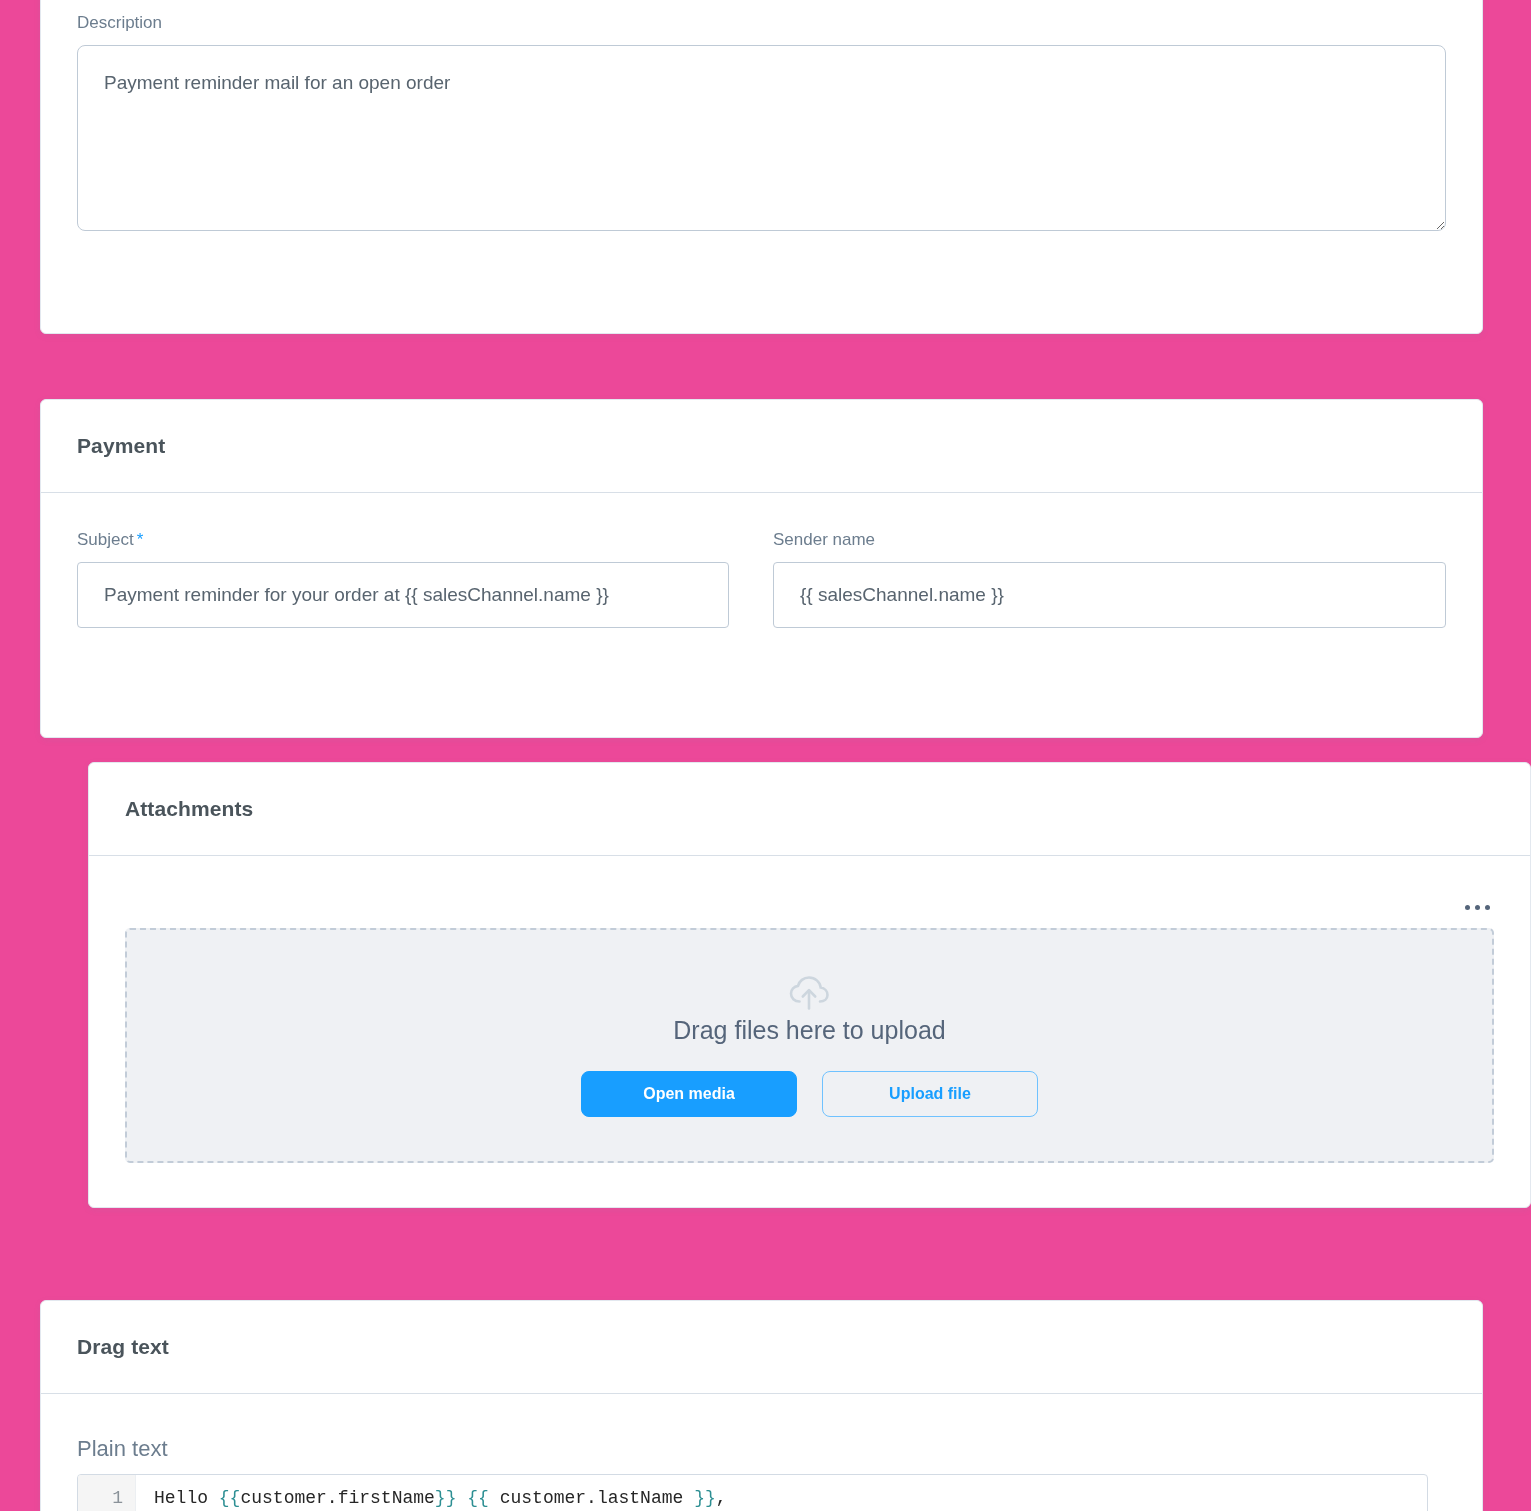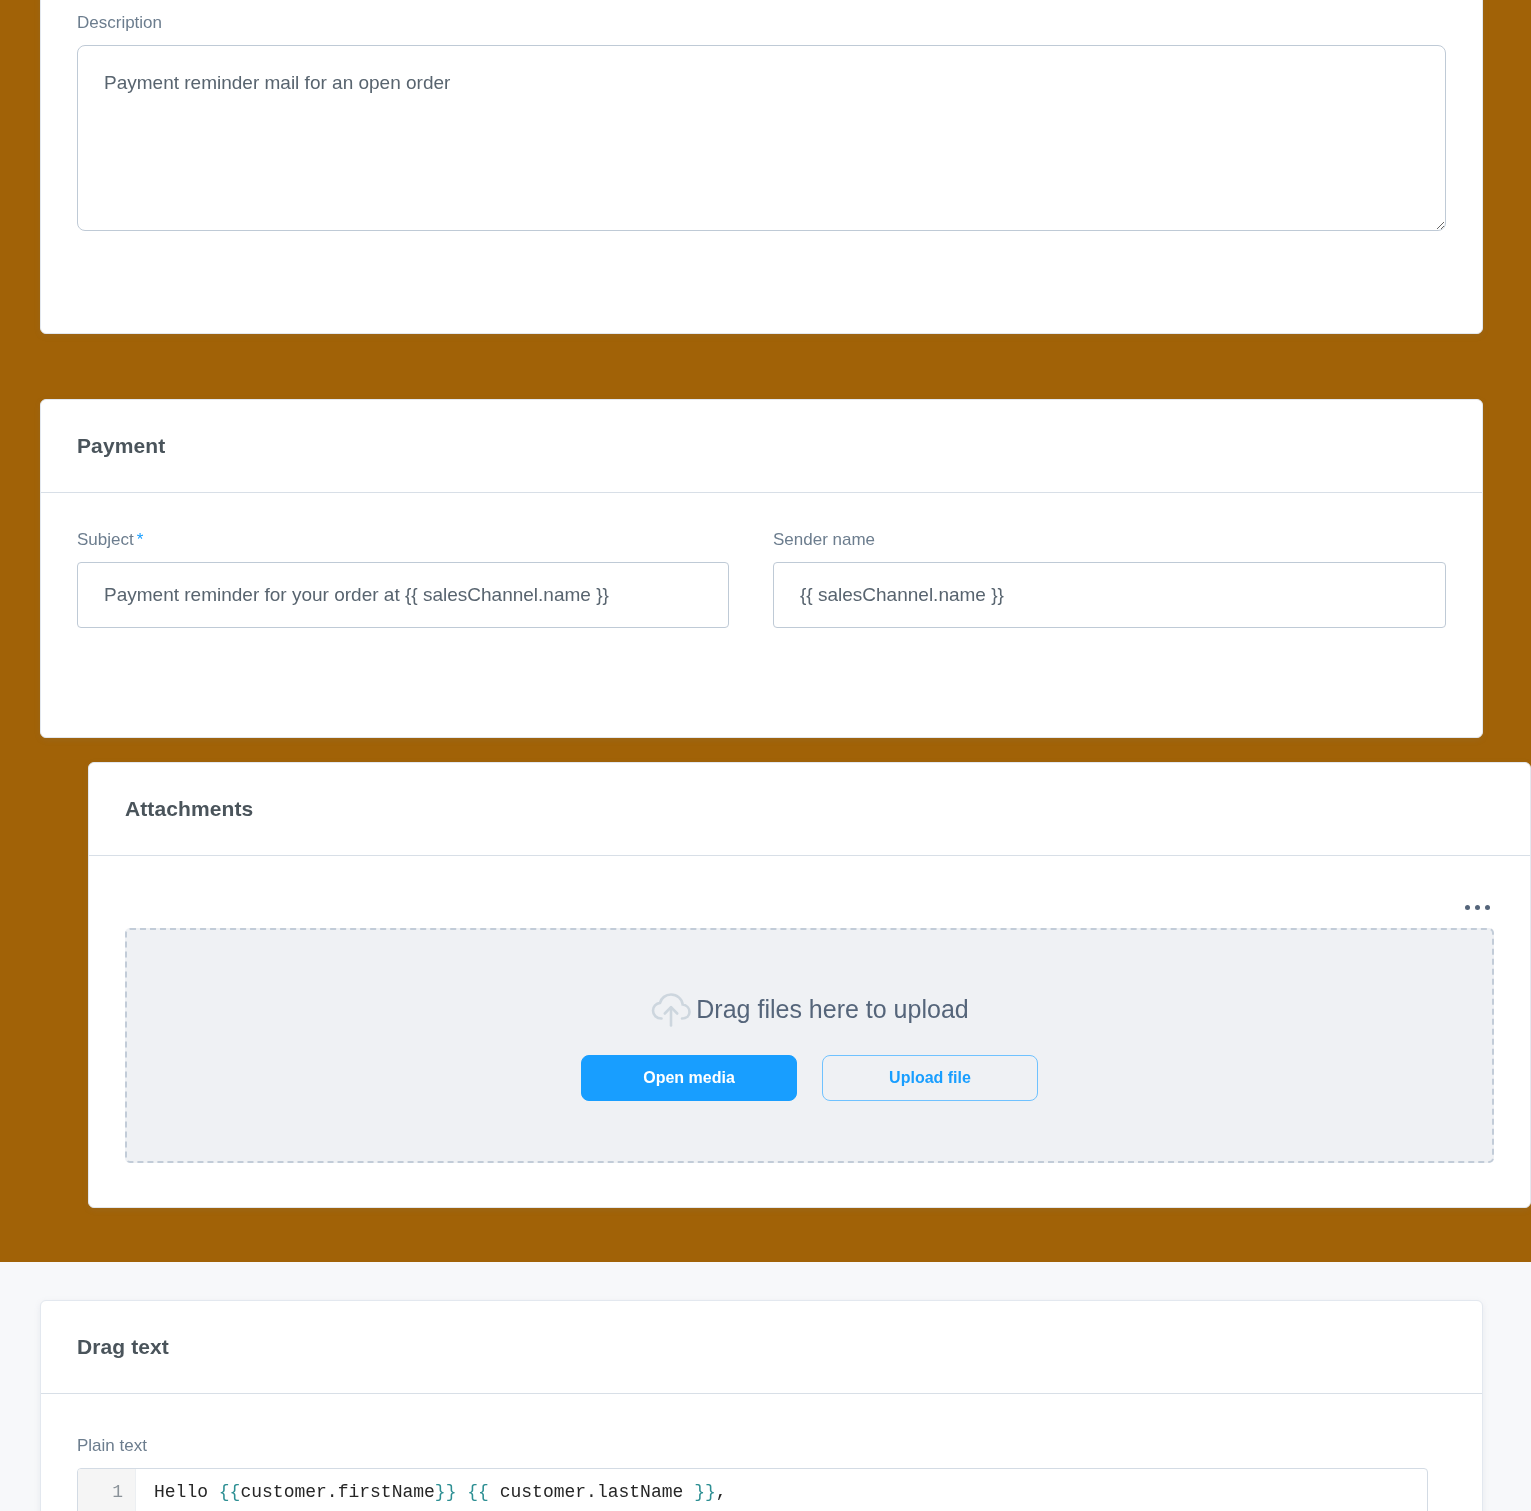--- a/index.html
+++ b/index.html
@@ -8,22 +8,22 @@
     width: 1531px;
     height: 1511px;
     background: #f7f8fa;
     font-family: "Liberation Sans", sans-serif;
     overflow: hidden;
   }
 
   .page {
     position: relative;
     width: 1531px;
-    height: 1262px;
-    background: #a16207;
+    height: 1511px;
+    background: #ec4899;
   }
 
   
   .card {
     position: absolute;
     left: 40px;
     width: 1443px;
     background: #ffffff;
     border: 1px solid #e3e8ef;
     border-radius: 6px;
@@ -130,20 +130,21 @@
     border-radius: 5px;
     background: #eff1f4;
     display: flex;
     flex-direction: column;
     align-items: center;
     justify-content: center;
   }
   .dz-row {
     display: flex; align-items: center; gap: 4px;
     margin-bottom: 26px;
+    flex-direction: column;
   }
   .dz-text { font-size: 25px; color: #55657a; }
 
   .dz-buttons { display: flex; gap: 25px; }
 
   .btn {
     height: 46px;
     border-radius: 8px;
     font-size: 16px;
     font-weight: bold;
@@ -162,21 +163,21 @@
     background: transparent;
     color: #189eff;
     border: 1px solid #6fc2ff;
     min-width: 216px;
   }
 
   
   #card-mailtext { top: 1300px; height: 420px; }
   #card-mailtext .card-body { padding-top: 42px; }
 
-  .editor-label { font-size: 17px; color: #6c7d8e; margin-bottom: 12px; display:block; }
+  .editor-label { font-size: 22px; color: #6c7d8e; margin-bottom: 12px; display:block; }
 
   .code-editor {
     border: 1px solid #d3dbe4;
     border-radius: 4px;
     background: #ffffff;
     display: flex;
     overflow: hidden;
     width: 1351px;
     height: 120px;
   }

